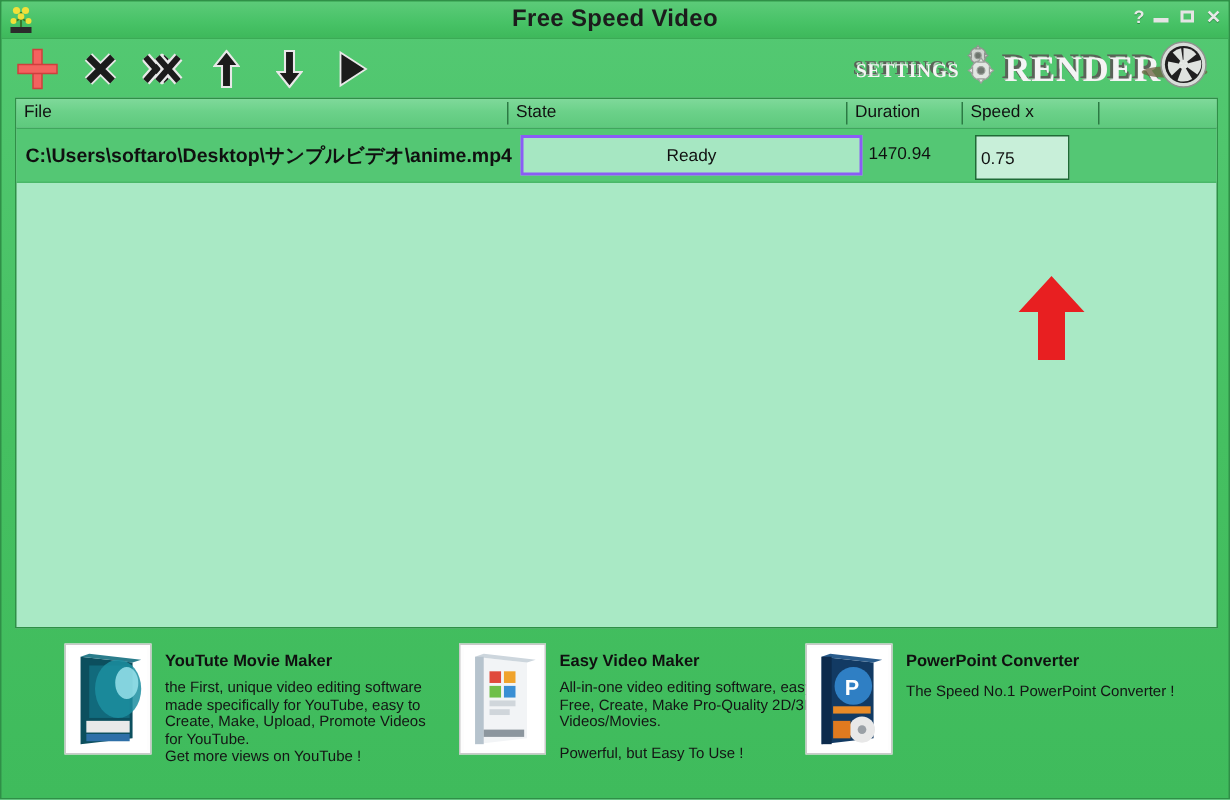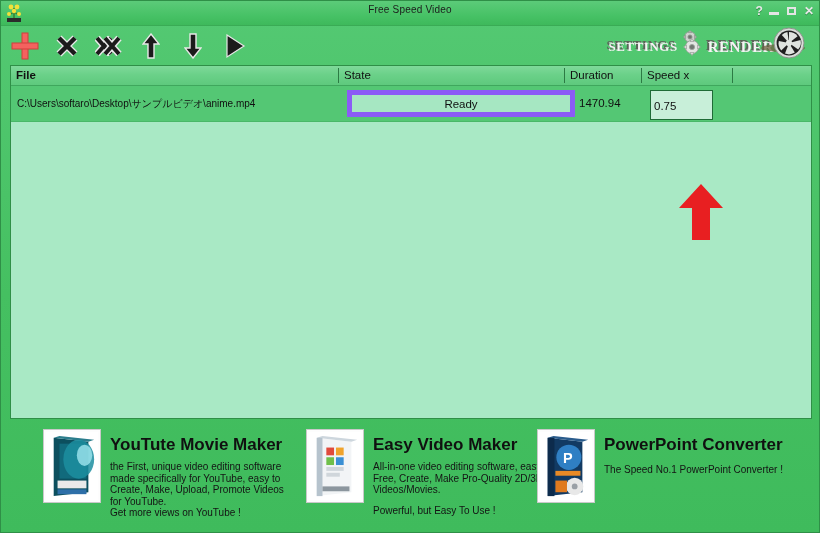--- a/index.html
+++ b/index.html
@@ -35,22 +35,22 @@
     top: 2px;
     width: 22px;
     height: 20px;
   }
   .title-text {
     position: absolute;
     left: 0;
     right: 0;
     top: 3px;
     text-align: center;
-    font-size: 10px;
-    font-weight: normal;
+    font-size: 16px;
+    font-weight: bold;
     color: #1c1c1c;
     letter-spacing: 0.2px;
   }
   .win-controls {
     position: absolute;
     right: 5px;
     top: 3px;
     display: flex;
     align-items: center;
     gap: 6px;
@@ -126,21 +126,21 @@
     font-size: 15px;
     letter-spacing: 0.5px;
     color: #9aa09a;
     text-shadow: 1px 1px 0 #f4f4f4, -1px -1px 0 #5a6358;
     background: linear-gradient(180deg,#f2f2f2 0%, #a8aea8 45%, #707770 50%, #cfd4cf 100%);
     -webkit-background-clip: text;
     background-clip: text;
     -webkit-text-fill-color: transparent;
   }
   .settings-word { font-size: 13px; }
-  .render-word { font-size: 15px; }
+  .render-word { font-size: 24px; }
 
   
   .list-panel {
     position: absolute;
     left: 9px;
     top: 64px;
     width: 802px;
     height: 354px;
     box-sizing: border-box;
     background: #a9e9c5;
@@ -175,32 +175,33 @@
     height: 35px;
     background: #54c774;
     border-bottom: 1px solid #49b868;
   }
   .cell-file {
     position: absolute;
     left: 6px;
     top: 0;
     height: 35px;
     line-height: 35px;
-    font-size: 10px;
+    font-size: 13px;
     color: #101010;
     white-space: nowrap;
+    font-weight: bold;
   }
   .cell-state {
     position: absolute;
     left: 336px;
     top: 4px;
     width: 228px;
     height: 27px;
     background: #a6e7c2;
-    border: 5px solid #8b5cf6;
+    border: 2px solid #8b5cf6;
     box-sizing: border-box;
     display: flex;
     align-items: center;
     justify-content: center;
     font-size: 11.5px;
     color: #101010;
     text-align: center;
   }
   .cell-duration {
     position: absolute;
@@ -261,21 +262,21 @@
     box-sizing: border-box;
     flex-shrink: 0;
   }
   .box-img {
     width: 100%;
     height: 100%;
     display: block;
   }
   .ad-text { width: 190px; }
   .ad-title {
-    font-size: 17px;
+    font-size: 11px;
     font-weight: bold;
     color: #101010;
     margin: 6px 0 6px 0;
     white-space: nowrap;
   }
   .ad-desc {
     font-size: 10px;
     color: #141414;
     line-height: 11.5px;
     white-space: pre-line;
@@ -389,21 +390,21 @@
             </g>
           </svg>
         </span>
       </div>
     </div>
   </div>
 
   <div class="list-panel">
 
     <div class="list-header">
-      <div class="hcell" style="left:0; width:327px;font-weight:bold;">File</div>
+      <div class="hcell" style="left:0; width:327px;">File</div>
       <div class="hdiv" style="left:327px;"></div>
       <div class="hcell" style="left:328px; width:225px;">State</div>
       <div class="hdiv" style="left:553px;"></div>
       <div class="hcell" style="left:554px; width:76px;">Duration</div>
       <div class="hdiv" style="left:630px;"></div>
       <div class="hcell" style="left:631px; width:90px;">Speed x</div>
       <div class="hdiv" style="left:721px;"></div>
     </div>
 
     <div class="row">

